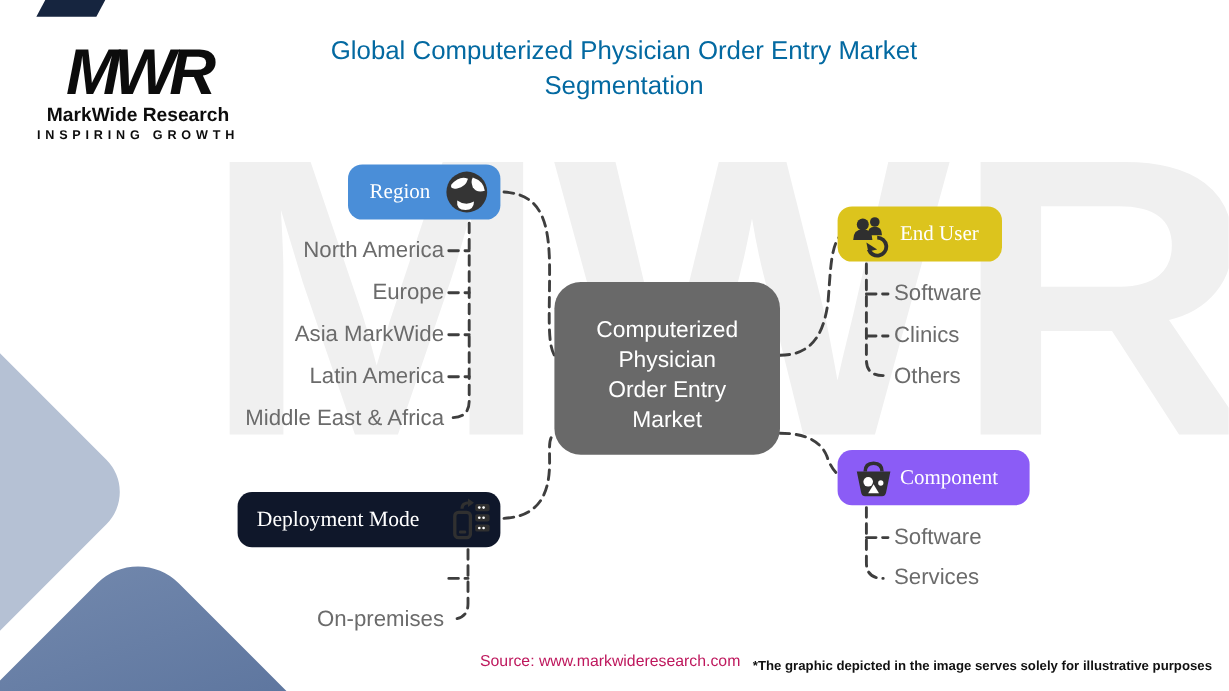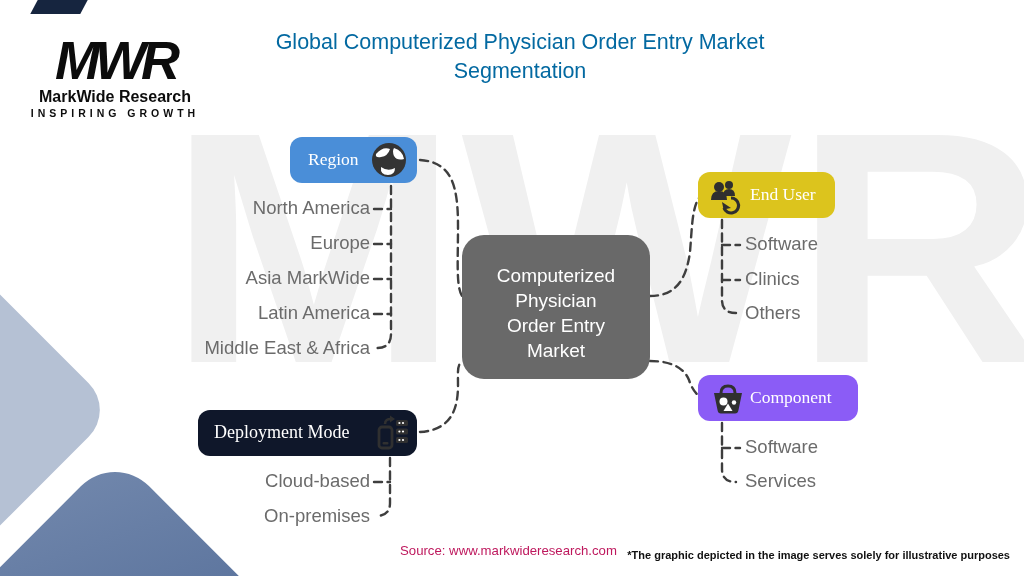--- a/index.html
+++ b/index.html
@@ -174,21 +174,20 @@
     </span>
     <span class="pill-label" style="left:52px;">Component</span>
   </div>
 
   <div class="side-label-left" style="top:197px;">North America</div>
   <div class="side-label-left" style="top:232px;">Europe</div>
   <div class="side-label-left" style="top:267px;">Asia MarkWide</div>
   <div class="side-label-left" style="top:302px;">Latin America</div>
   <div class="side-label-left" style="top:337px;">Middle East &amp; Africa</div>
 
-  <div class="side-label-left" style="top:470px;">Cloud-based</div>
   <div class="side-label-left" style="top:505px;">On-premises</div>
 
   <div class="side-label-right" style="top:233px;">Software</div>
   <div class="side-label-right" style="top:268px;">Clinics</div>
   <div class="side-label-right" style="top:302px;">Others</div>
 
   <div class="side-label-right" style="top:436px;">Software</div>
   <div class="side-label-right" style="top:470px;">Services</div>
 
   <div class="source-note">Source: www.markwideresearch.com</div>

